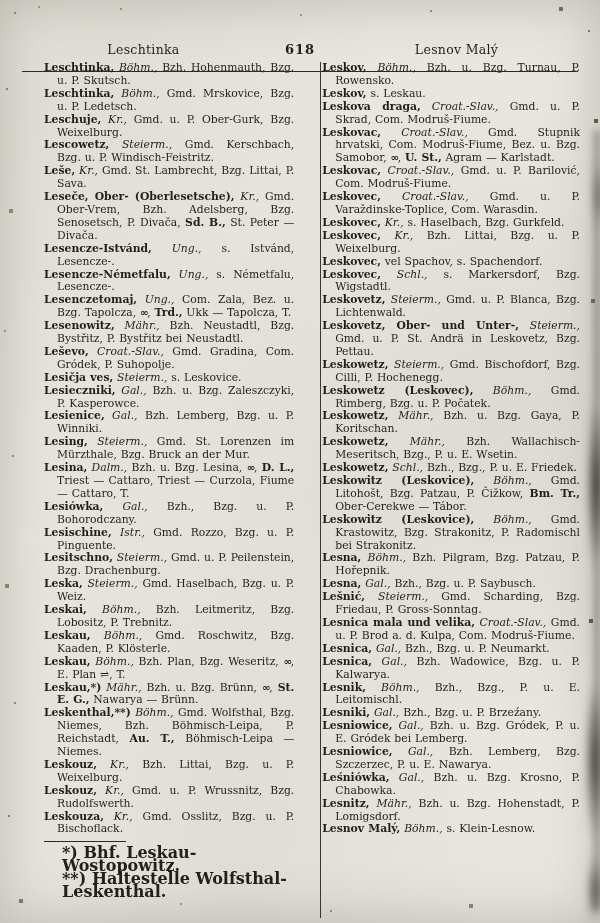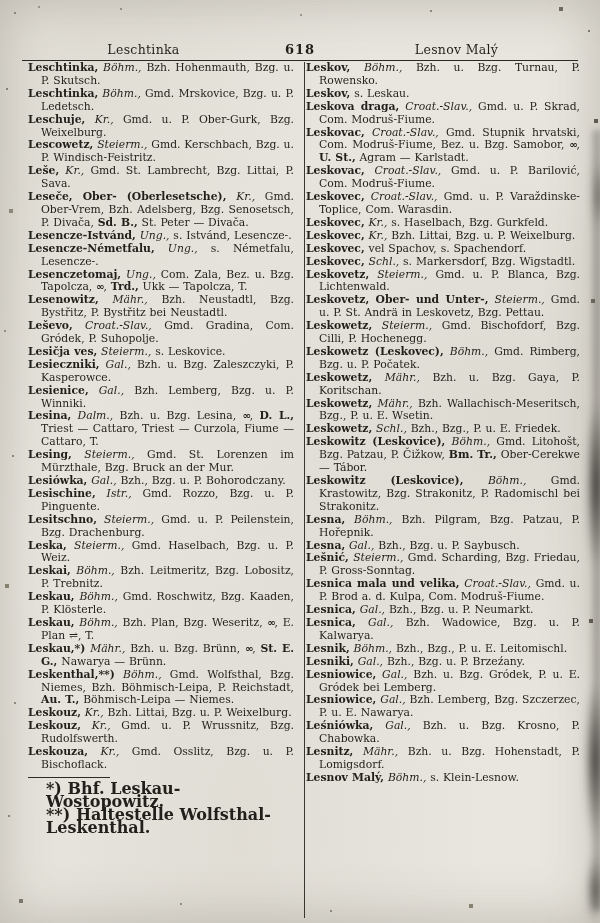--- a/index.html
+++ b/index.html
@@ -14,30 +14,30 @@
       radial-gradient(ellipse at 85% 45%, rgba(100,95,80,0.09), transparent 45%),
       radial-gradient(ellipse at 40% 90%, rgba(110,100,85,0.07), transparent 50%),
       #e9e6df;
     box-shadow: inset 0 0 55px rgba(90,84,70,0.30);
   }
   
   .header{
     position:absolute;top:36px;left:22px;right:22px;height:21px;
     display:grid;grid-template-columns:1fr 70px 1fr;align-items:end;
     border-bottom:1.6px solid #2c2a26;
-    padding-bottom:3px;
+    padding-bottom:14px;
   }
   .head{font-size:12.5px;text-align:center;letter-spacing:0.3px;}
   .pagenum{font-size:13px;font-weight:bold;text-align:center;letter-spacing:1px;}
   
   .columns{
     position:absolute;top:62px;left:28px;right:20px;bottom:5px;
     display:flex;
   }
-  .col{width:50%;box-sizing:border-box;}
+  .col{width:50%;box-sizing:border-box;margin-left:16px;}
   .col-left{padding-right:10px;}
   .col-right{border-left:1px solid #39362f;padding-left:1px;}
   .entry{
     margin:0;
     font-size:10.8px;
     line-height:12.9px;
     text-align:justify;
     padding-left:13px;
     text-indent:-13px;
     word-spacing:0.4px;
@@ -100,22 +100,22 @@
           <p class="entry"><span class="s-b">Leše,</span><span class="s-i"> Kr.,</span><span class="s-n"> Gmd. St. Lambrecht, Bzg. Littai, P. Sava.</span></p>
           <p class="entry"><span class="s-b">Leseče, Ober- (Oberlesetsche),</span><span class="s-i"> Kr.,</span><span class="s-n"> Gmd. Ober-Vrem, Bzh. Adelsberg, Bzg. Senosetsch, P. Divača, </span><span class="s-b">Sd. B.,</span><span class="s-n"> St. Peter — Divača.</span></p>
           <p class="entry"><span class="s-b">Lesencze-Istvánd,</span><span class="s-i"> Ung.,</span><span class="s-n"> s. Istvánd, Lesencze-.</span></p>
           <p class="entry"><span class="s-b">Lesencze-Németfalu,</span><span class="s-i"> Ung.,</span><span class="s-n"> s. Németfalu, Lesencze-.</span></p>
           <p class="entry"><span class="s-b">Lesenczetomaj,</span><span class="s-i"> Ung.,</span><span class="s-n"> Com. Zala, Bez. u. Bzg. Tapolcza, </span><span class="s-sym">∞</span><span class="s-n">, </span><span class="s-b">Trd.,</span><span class="s-n"> Ukk — Tapolcza, T.</span></p>
           <p class="entry"><span class="s-b">Lesenowitz,</span><span class="s-i"> Mähr.,</span><span class="s-n"> Bzh. Neustadtl, Bzg. Bystřitz, P. Bystřitz bei Neustadtl.</span></p>
           <p class="entry"><span class="s-b">Leševo,</span><span class="s-i"> Croat.-Slav.,</span><span class="s-n"> Gmd. Gradina, Com. Gródek, P. Suhopolje.</span></p>
           <p class="entry"><span class="s-b">Lesičja ves,</span><span class="s-i"> Steierm.,</span><span class="s-n"> s. Leskovice.</span></p>
           <p class="entry"><span class="s-b">Lesieczniki,</span><span class="s-i"> Gal.,</span><span class="s-n"> Bzh. u. Bzg. Zaleszczyki, P. Kasperowce.</span></p>
           <p class="entry"><span class="s-b">Lesienice,</span><span class="s-i"> Gal.,</span><span class="s-n"> Bzh. Lemberg, Bzg. u. P. Winniki.</span></p>
+          <p class="entry"><span class="s-b">Lesing,</span><span class="s-i"> Steierm.,</span><span class="s-n"> Gmd. St. Lorenzen im Mürzthale, Bzg. Bruck an der Mur.</span></p>
           <p class="entry"><span class="s-b">Lesina,</span><span class="s-i"> Dalm.,</span><span class="s-n"> Bzh. u. Bzg. Lesina, </span><span class="s-sym">∞</span><span class="s-n">, </span><span class="s-b">D. L.,</span><span class="s-n"> Triest — Cattaro, Triest — Curzola, Fiume — Cattaro, T.</span></p>
-          <p class="entry"><span class="s-b">Lesing,</span><span class="s-i"> Steierm.,</span><span class="s-n"> Gmd. St. Lorenzen im Mürzthale, Bzg. Bruck an der Mur.</span></p>
           <p class="entry"><span class="s-b">Lesiówka,</span><span class="s-i"> Gal.,</span><span class="s-n"> Bzh., Bzg. u. P. Bohorodczany.</span></p>
           <p class="entry"><span class="s-b">Lesischine,</span><span class="s-i"> Istr.,</span><span class="s-n"> Gmd. Rozzo, Bzg. u. P. Pinguente.</span></p>
           <p class="entry"><span class="s-b">Lesitschno,</span><span class="s-i"> Steierm.,</span><span class="s-n"> Gmd. u. P. Peilenstein, Bzg. Drachenburg.</span></p>
           <p class="entry"><span class="s-b">Leska,</span><span class="s-i"> Steierm.,</span><span class="s-n"> Gmd. Haselbach, Bzg. u. P. Weiz.</span></p>
           <p class="entry"><span class="s-b">Leskai,</span><span class="s-i"> Böhm.,</span><span class="s-n"> Bzh. Leitmeritz, Bzg. Lobositz, P. Trebnitz.</span></p>
           <p class="entry"><span class="s-b">Leskau,</span><span class="s-i"> Böhm.,</span><span class="s-n"> Gmd. Roschwitz, Bzg. Kaaden, P. Klösterle.</span></p>
           <p class="entry"><span class="s-b">Leskau,</span><span class="s-i"> Böhm.,</span><span class="s-n"> Bzh. Plan, Bzg. Weseritz, </span><span class="s-sym">∞</span><span class="s-n">, E. Plan ⇌, T.</span></p>
           <p class="entry"><span class="s-b">Leskau,*)</span><span class="s-i"> Mähr.,</span><span class="s-n"> Bzh. u. Bzg. Brünn, </span><span class="s-sym">∞</span><span class="s-n">, </span><span class="s-b">St. E. G.,</span><span class="s-n"> Nawarya — Brünn.</span></p>
           <p class="entry"><span class="s-b">Leskenthal,**)</span><span class="s-i"> Böhm.,</span><span class="s-n"> Gmd. Wolfsthal, Bzg. Niemes, Bzh. Böhmisch-Leipa, P. Reichstadt, </span><span class="s-b">Au. T.,</span><span class="s-n"> Böhmisch-Leipa — Niemes.</span></p>
           <p class="entry"><span class="s-b">Leskouz,</span><span class="s-i"> Kr.,</span><span class="s-n"> Bzh. Littai, Bzg. u. P. Weixelburg.</span></p>

